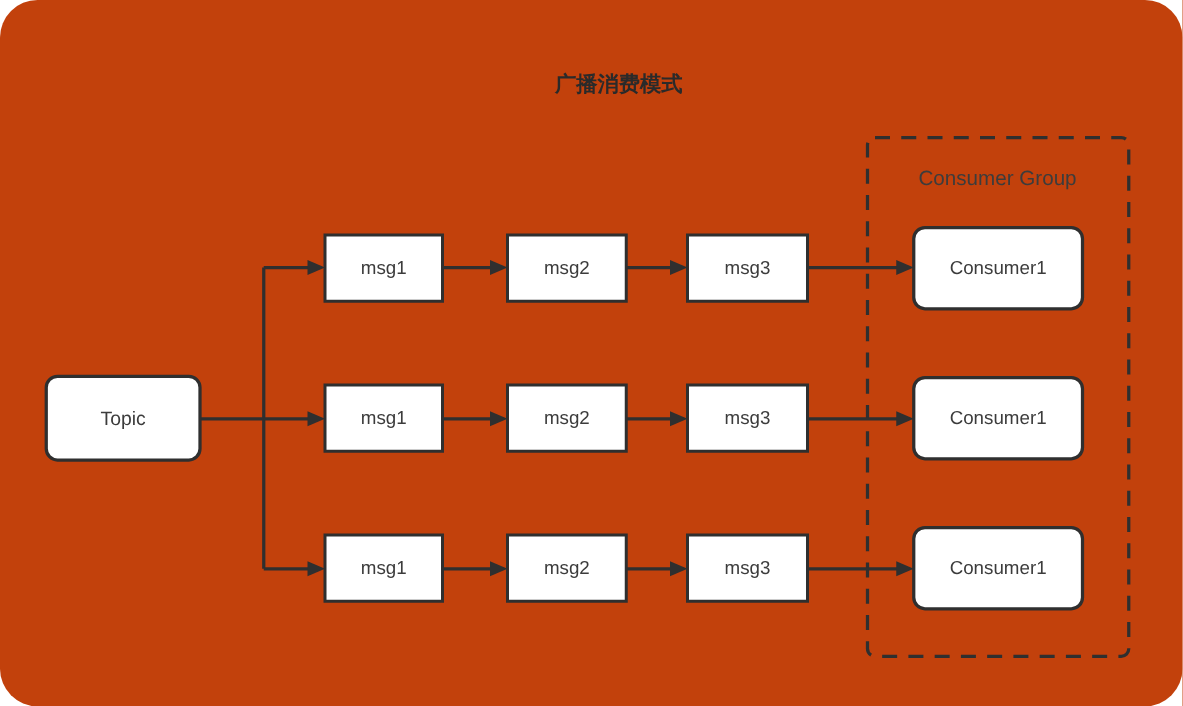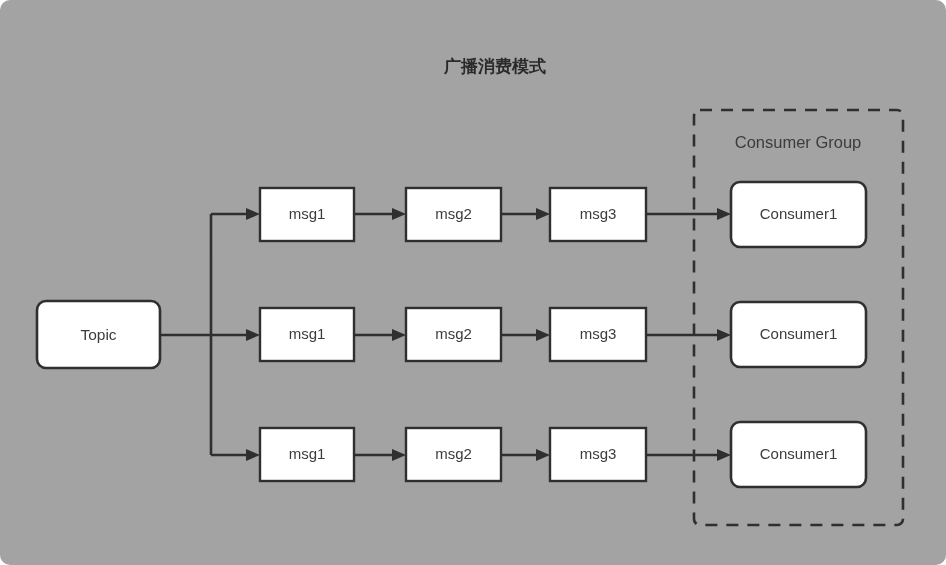--- a/index.html
+++ b/index.html
@@ -10,22 +10,22 @@
     width: 946px;
     height: 565px;
     background: #ffffff;
     font-family: "Liberation Sans", sans-serif;
     overflow: hidden;
   }
   #canvas {
     position: relative;
     width: 946px;
     height: 565px;
-    background: #a3a3a3;
-    border-radius: 10px;
+    background: #c2410c;
+    border-radius: 30px;
     box-sizing: border-box;
     overflow: hidden;
   }
   #diagram-svg {
     position: absolute;
     left: 0;
     top: 0;
     width: 946px;
     height: 565px;
   }

